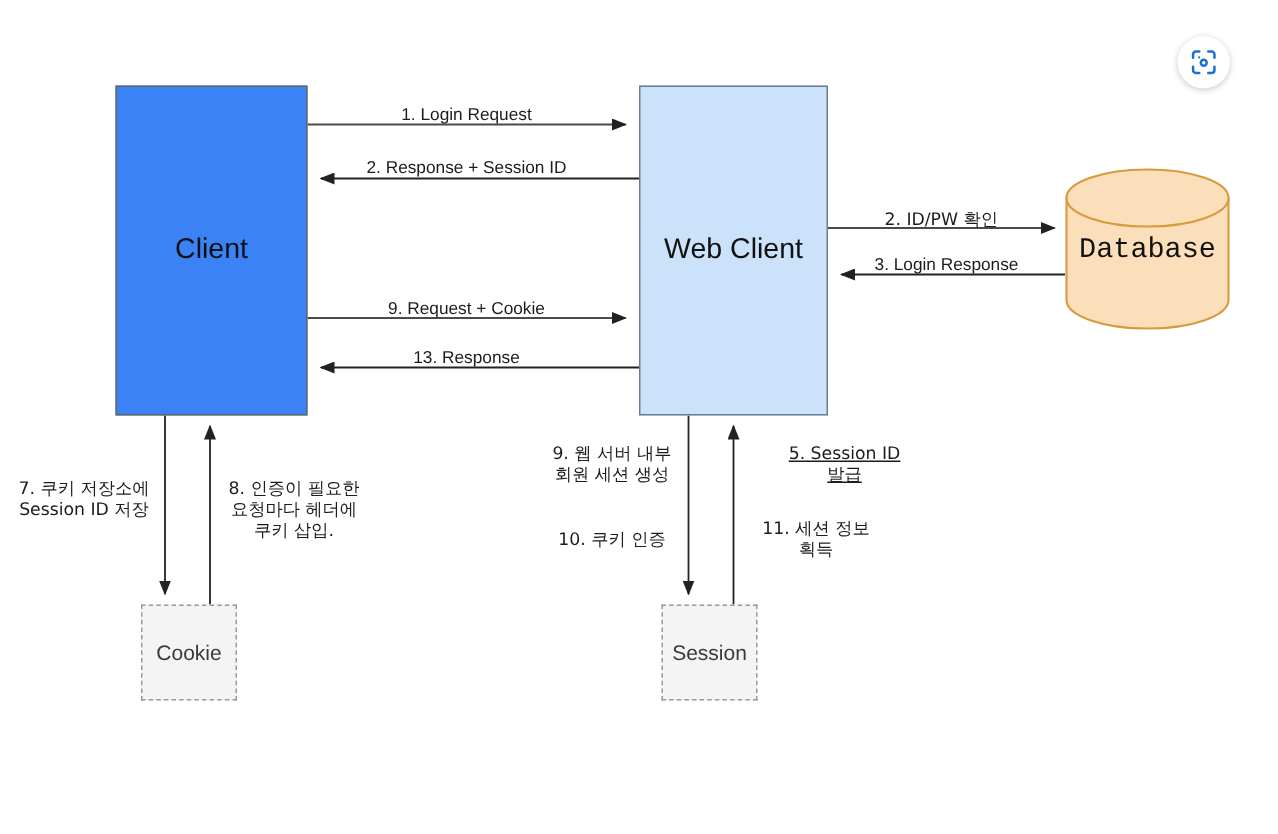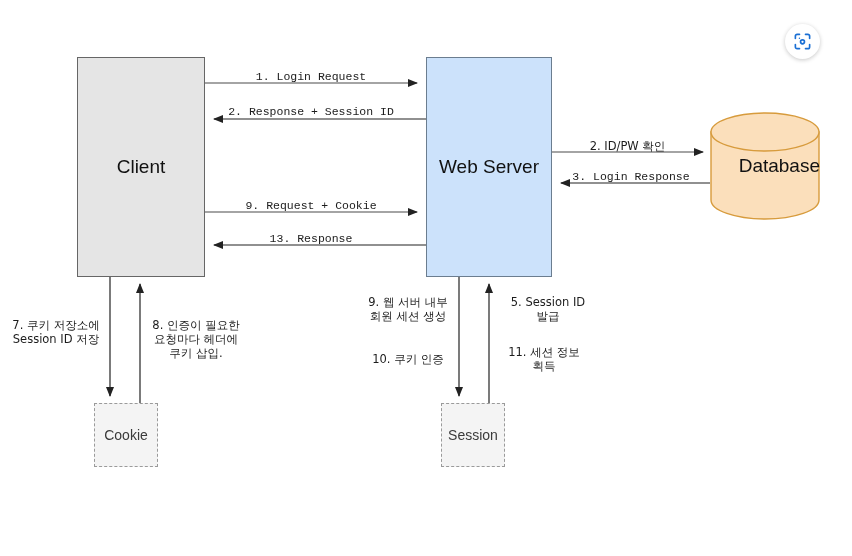--- a/index.html
+++ b/index.html
@@ -25,21 +25,21 @@
   .node {
     position: absolute;
     display: flex;
     align-items: center;
     justify-content: center;
     text-align: center;
   }
   .node-client {
     left: 77px; top: 57px;
     width: 128px; height: 220px;
-    background: #e5e5e5;
+    background: #3b82f6;
     border: 1px solid #666666;
     font-size: 19px;
     color: #111111;
   }
   .node-webserver {
     left: 426px; top: 57px;
     width: 126px; height: 220px;
     background: #cce2fb;
     border: 1px solid #6b7d8f;
     font-size: 19px;
@@ -49,41 +49,41 @@
     left: 710px; top: 112px;
     width: 110px; height: 108px;
     font-size: 19px;
     color: #111111;
   }
   .db-svg { position: absolute; left: 0; top: 0; }
   .db-label {
     position: relative;
     z-index: 2;
     width: 100%;
-    text-align: right;
+    text-align: center;
     font-size: 19px;
+    font-family: Liberation Mono, monospace;
   }
   .node-store {
     width: 64px; height: 64px;
     background: #f4f4f4;
     border: 1px dashed #9a9a9a;
     font-size: 14px;
     color: #3a3a3a;
   }
   .node-cookie { left: 94px; top: 403px; }
   .node-session { left: 441px; top: 403px; }
 
   .lbl {
     position: absolute;
     font-size: 11.5px;
     line-height: 14px;
     color: #1c1c1c;
     white-space: pre;
     text-align: center;
-    font-family: Liberation Mono, monospace;
   }
   .lbl-ko { font-family: "DejaVu Sans", "Liberation Sans", sans-serif; }
 
   .lens-btn {
     position: absolute;
     left: 785px; top: 24px;
     width: 35px; height: 35px;
     border-radius: 50%;
     background: #ffffff;
     box-shadow: 0 1px 4px rgba(0,0,0,0.22);
@@ -119,21 +119,21 @@
 
   <line x1="459" y1="277" x2="459" y2="396" stroke="#222222" stroke-width="1.2" marker-end="url(#arrR)"></line>
   <line x1="489" y1="403" x2="489" y2="284" stroke="#222222" stroke-width="1.2" marker-end="url(#arrR)"></line>
 </svg>
 
 <div class="node node-client">
   <span>Client</span>
 </div>
 
 <div class="node node-webserver">
-  <span>Web Server</span>
+  <span>Web Client</span>
 </div>
 
 <div class="node node-database">
   <svg class="db-svg" width="110" height="108" viewBox="0 0 110 108" xmlns="http://www.w3.org/2000/svg">
     <path d="M1,20 L1,88 A54,19 0 0,0 109,88 L109,20 Z" fill="#fbdfbb" stroke="#d79b3c" stroke-width="1.4"></path>
     <ellipse cx="55" cy="20" rx="54" ry="19" fill="#fbdfbb" stroke="#d79b3c" stroke-width="1.4"></ellipse>
   </svg>
   <span class="db-label">Database</span>
 </div>
 
@@ -160,21 +160,21 @@
 <div class="lbl lbl-ko" style="left:6px; top:318px; width:100px;">7. 쿠키 저장소에
 Session ID 저장</div>
 
 <div class="lbl lbl-ko" style="left:146px; top:318px; width:100px;">8. 인증이 필요한
 요청마다 헤더에
 쿠키 삽입.</div>
 
 <div class="lbl lbl-ko" style="left:359px; top:295px; width:98px;">9. 웹 서버 내부
 회원 세션 생성</div>
 
-<div class="lbl lbl-ko" style="left:499px; top:295px; width:98px;">5. Session ID
+<div class="lbl lbl-ko" style="left:514px; top:295px; width:98px;text-decoration:underline;">5. Session ID
 발급</div>
 
 <div class="lbl lbl-ko" style="left:359px; top:352px; width:98px;">10. 쿠키 인증</div>
 
 <div class="lbl lbl-ko" style="left:495px; top:345px; width:98px;">11. 세션 정보
 획득</div>
 
 <div class="lens-btn" title="Search with Lens">
   <svg width="19" height="19" viewBox="0 0 24 24" xmlns="http://www.w3.org/2000/svg" fill="none" stroke="#1a6fd4" stroke-width="2.1" stroke-linecap="round">
     <path d="M3 8.2 V5.2 A2.2 2.2 0 0 1 5.2 3 H8.2"></path>

